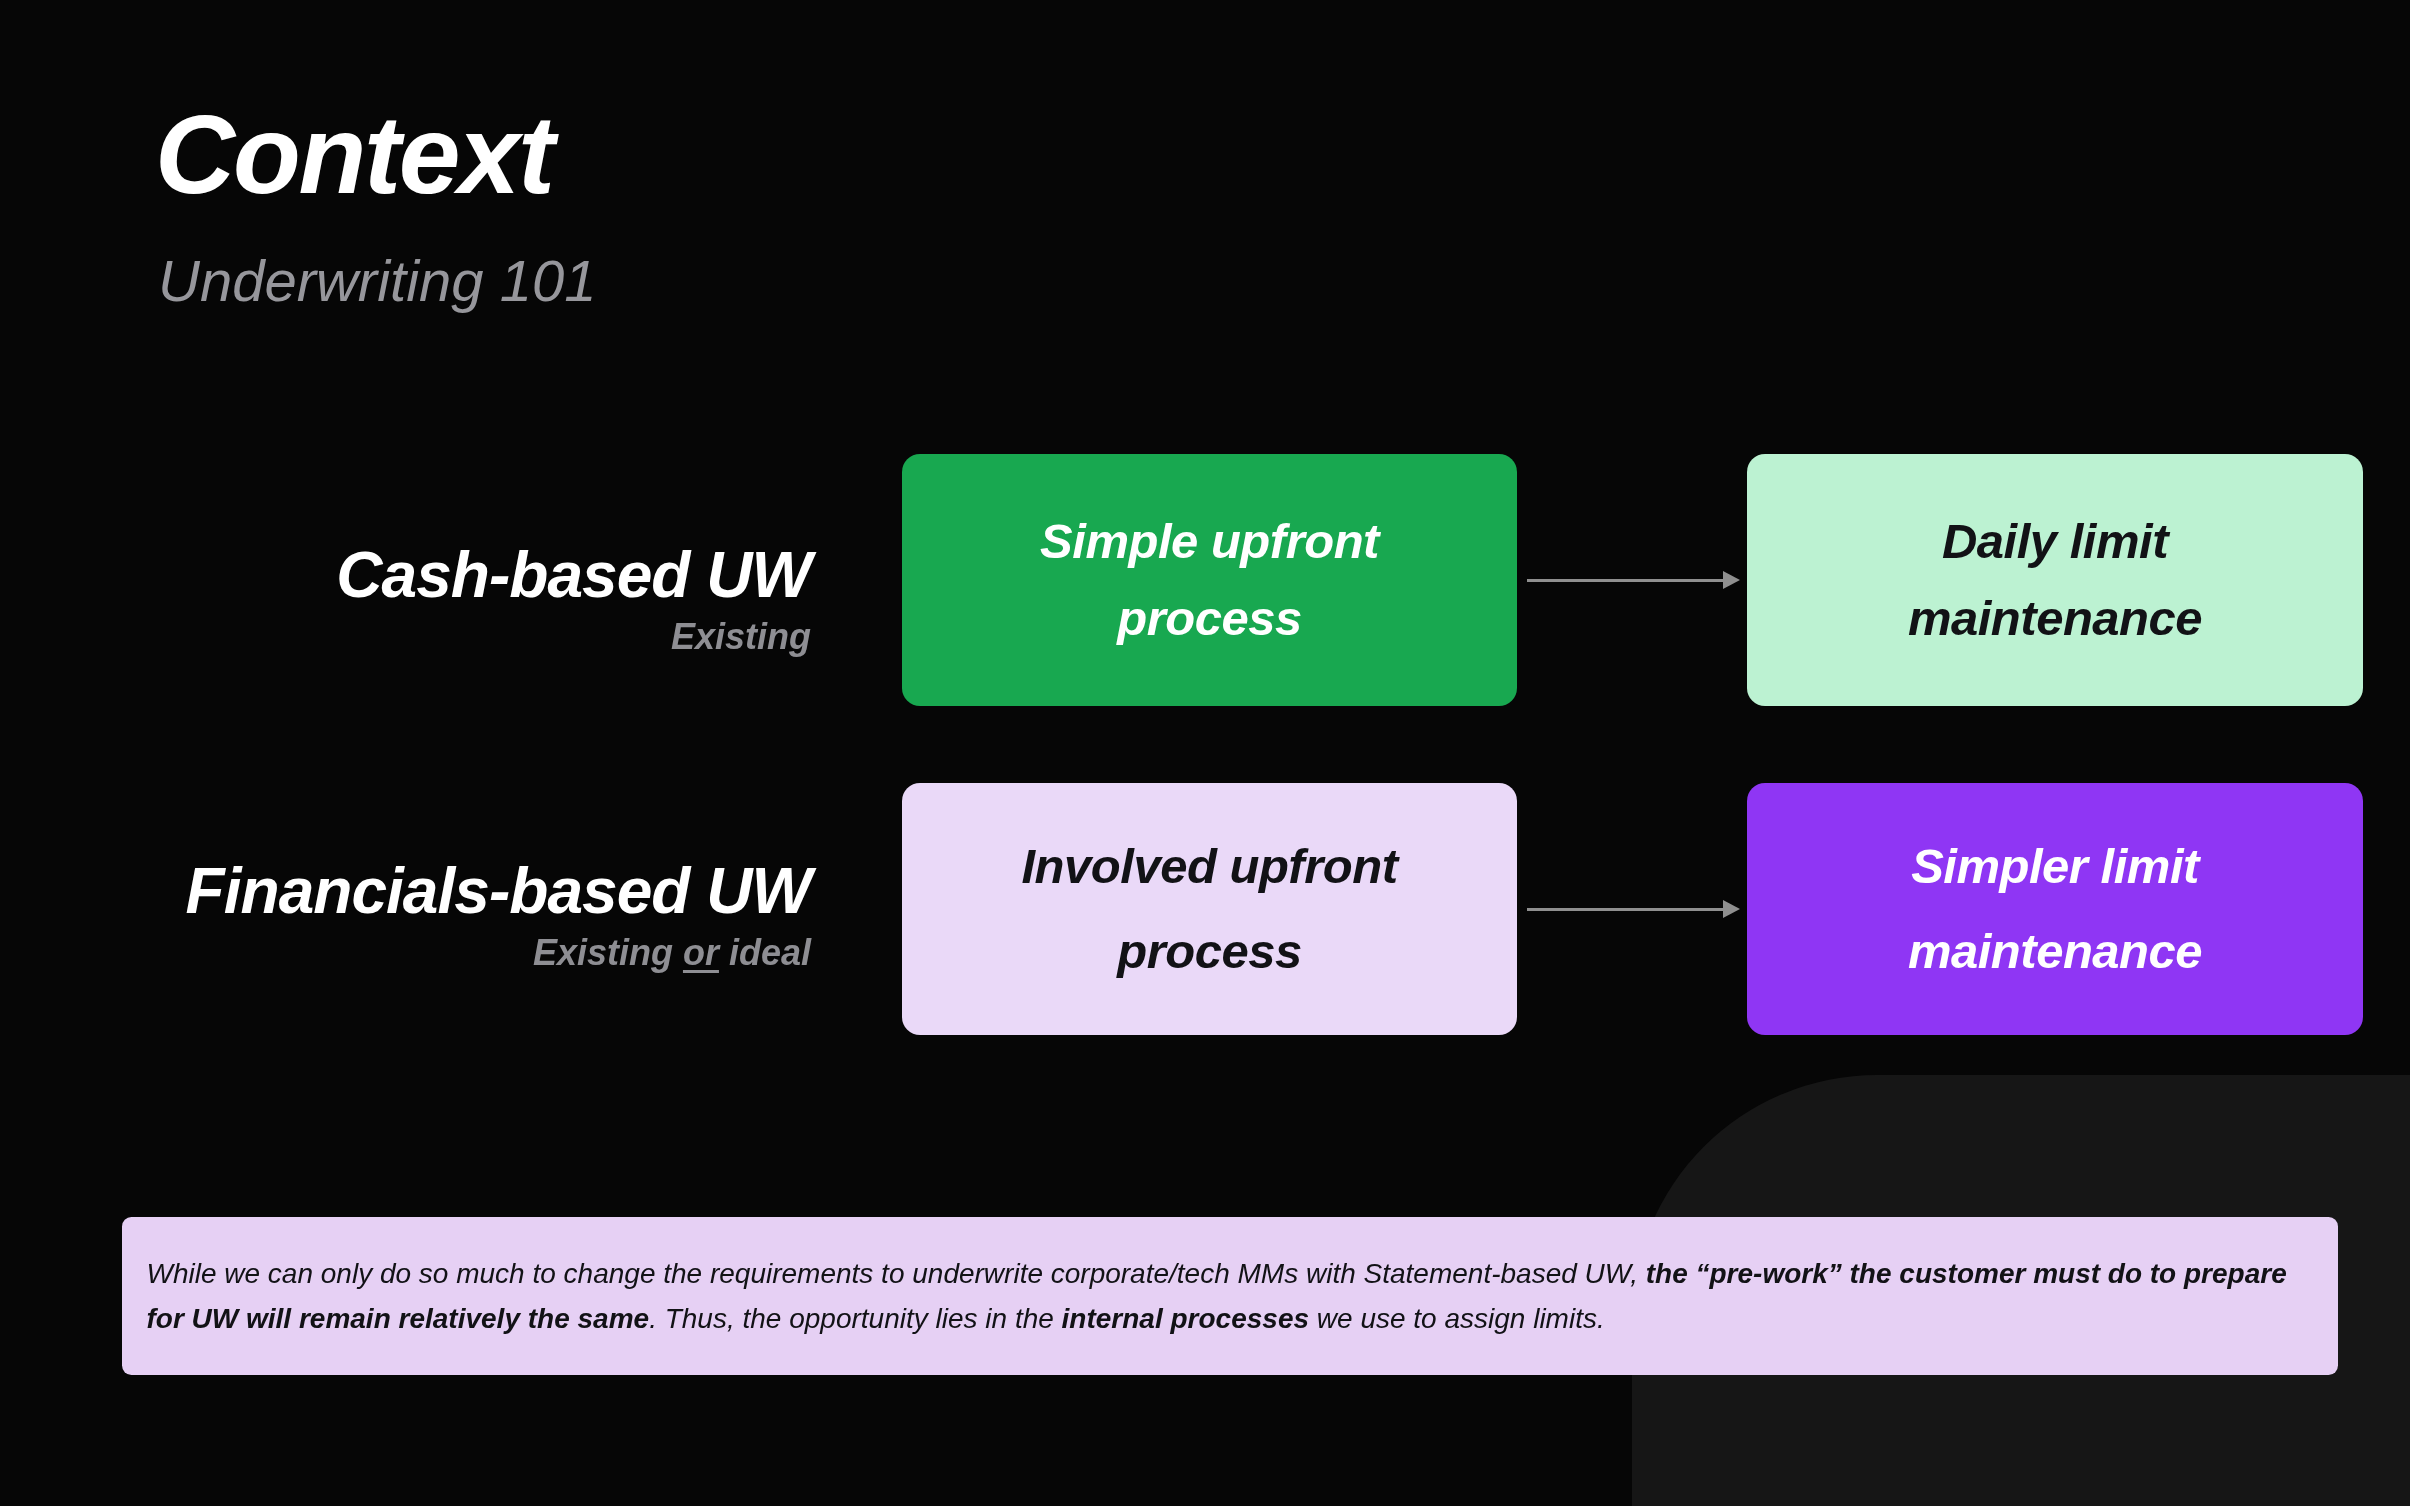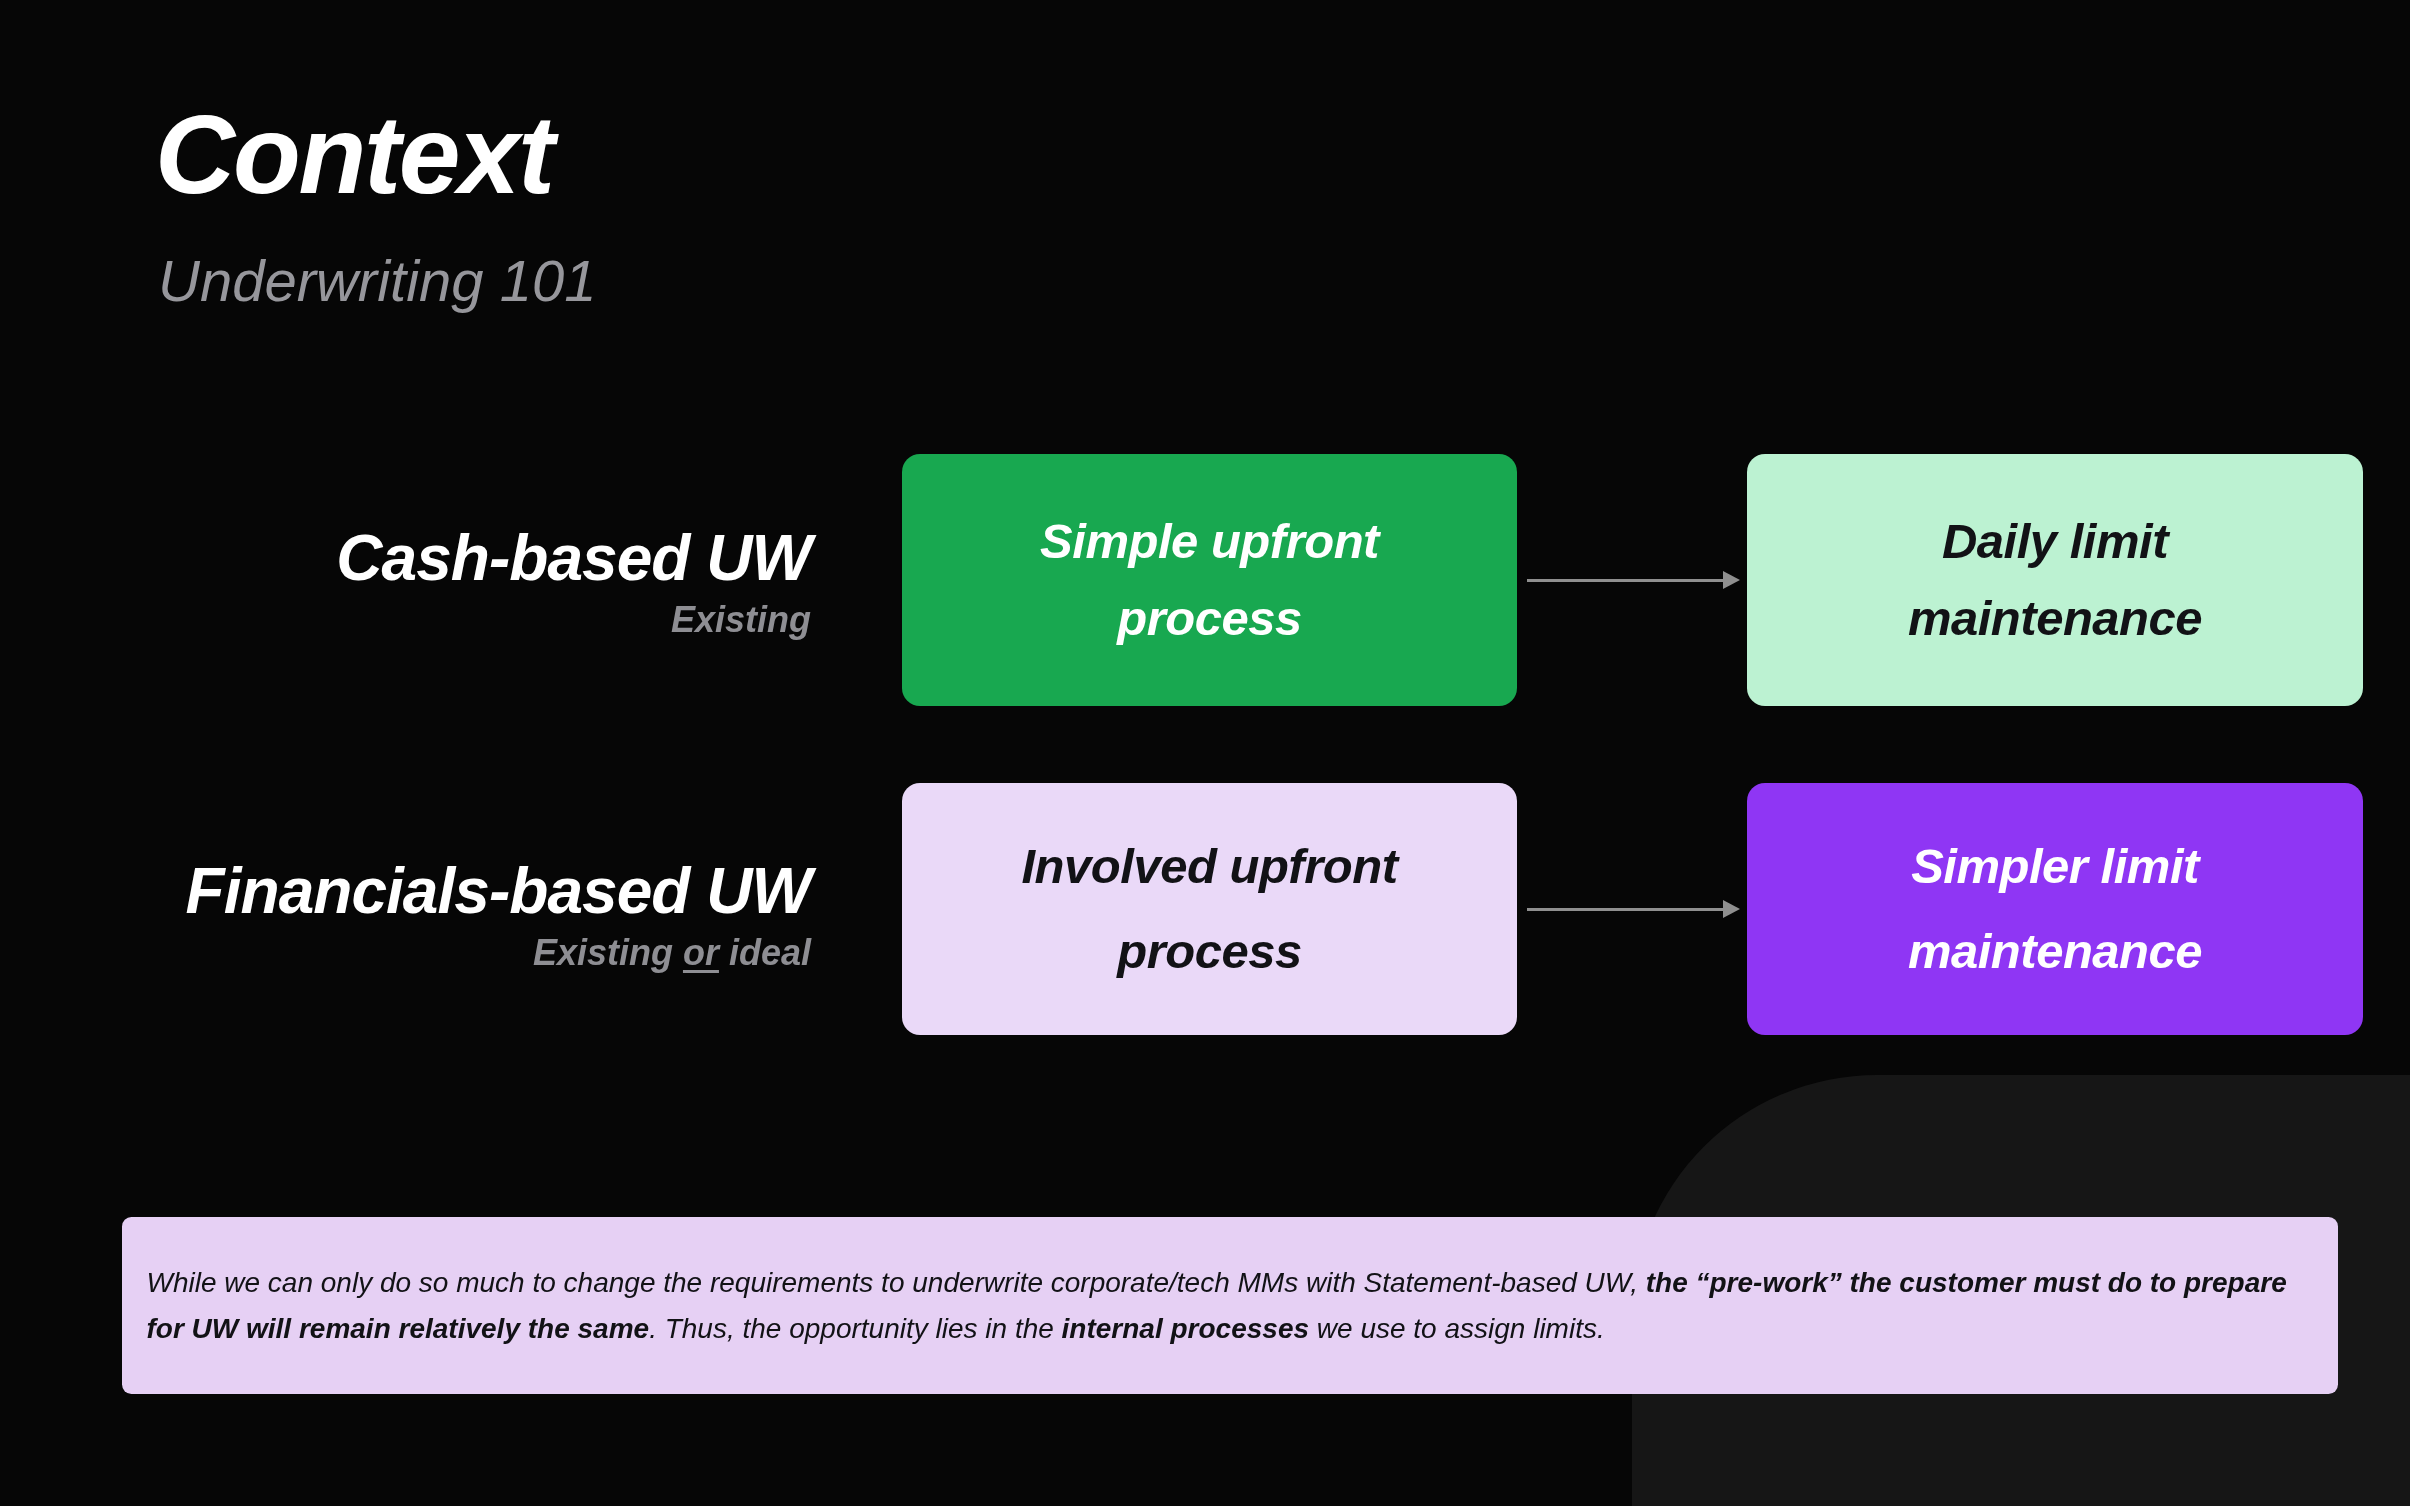--- a/index.html
+++ b/index.html
@@ -51,21 +51,21 @@
     letter-spacing: -0.015em;
     line-height: 1.15;
   }
   .row-label .sublabel {
     margin-top: 2px;
     font-size: 36px;
     font-weight: 600;
     color: var(--muted, #8e8e93);
     line-height: 1.2;
   }
-  .row1-label { top: 522px; }
+  .row1-label { top: 539px; }
   .row2-label { top: 855px; }
   .underlined { text-decoration: underline; text-underline-offset: 4.7px; text-decoration-thickness: 2.8px; }
 
   .box {
     position: absolute;
     width: 615px; height: 252px;
     border-radius: 18px;
     display: flex;
     flex-direction: column;
     align-items: center;
@@ -104,21 +104,21 @@
     right: 0; top: 0.9px;
     width: 0; height: 0;
     border-left: 17px solid var(--arrow, #8f8f8f);
     border-top: 9.4px solid transparent;
     border-bottom: 9.4px solid transparent;
   }
 
   .banner {
     position: absolute;
     left: 122px; top: 1217px;
-    width: 2216px; height: 177px;
+    width: 2216px; height: 158px;
     background: var(--banner-bg, #e6d0f4);
     border-radius: 9.4px;
     display: flex;
     align-items: center;
     padding: 0 24.5px;
     z-index: 2;
   }
   .banner p {
     font-size: 28px;
     line-height: 1.62;

